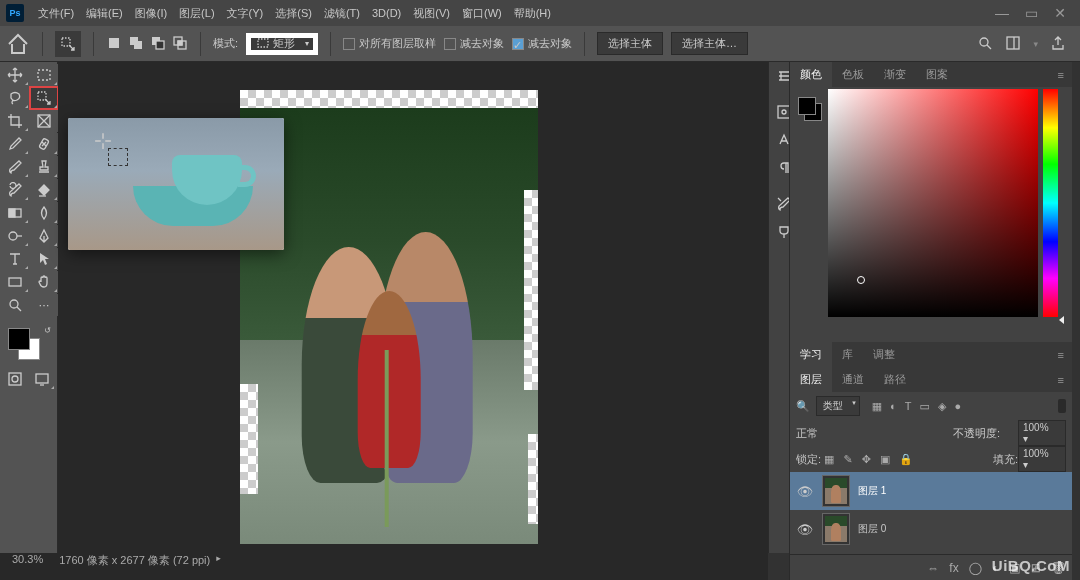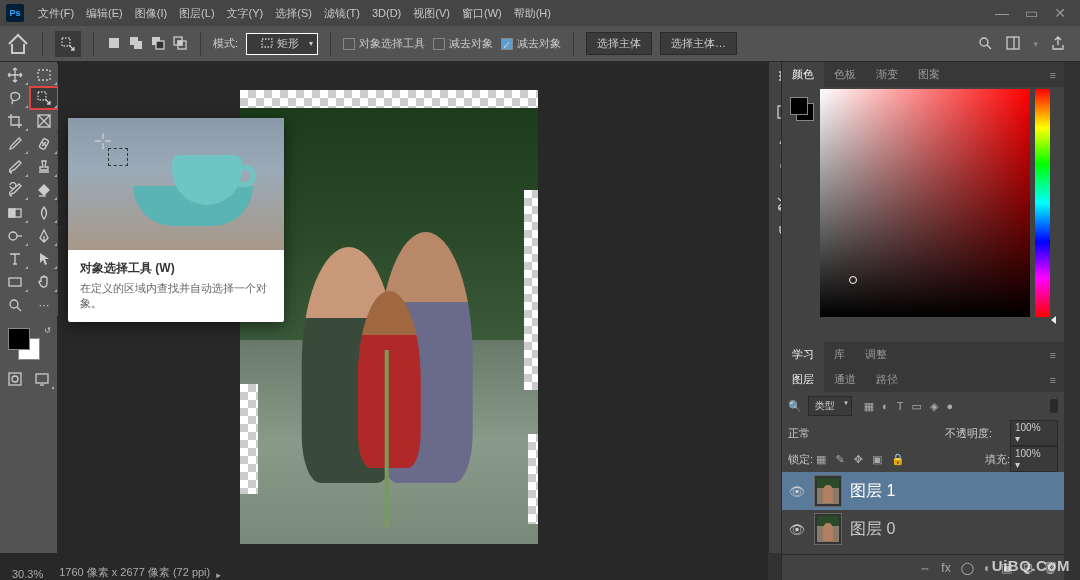--- a/index.html
+++ b/index.html
@@ -11,21 +11,21 @@
   .menubar .menu-item { padding: 0 6px; line-height: 26px; cursor: default; }
   .win-controls { margin-left: auto; display: flex; gap: 16px; padding-right: 8px; }
   .win-controls span { font-size: 14px; color: #999; }
   
   
   .optbar { height: 36px; background: #535353; display: flex; align-items: center; padding: 0 6px; gap: 8px; border-bottom: 1px solid #2a2a2a; }
   .home-icon { width: 24px; height: 24px; display: flex; align-items: center; justify-content: center; }
   .opt-group { display: flex; align-items: center; gap: 6px; }
   .opt-sep { width: 1px; height: 24px; background: #3a3a3a; margin: 0 4px; }
   .opt-label { font-size: 11px; color: #ccc; }
-  .opt-select { background: #3a3a3a; border: 1px solid #ffffff; color: #ccc; font-size: 11px; height: 22px; padding: 0 18px 0 14px; position: relative; display: flex; align-items: center; }
+  .opt-select { background: #3a3a3a; border: 5px solid #ffffff; color: #ccc; font-size: 11px; height: 22px; padding: 0 18px 0 6px; position: relative; display: flex; align-items: center; }
   .opt-select::after { content: "▾"; position: absolute; right: 4px; font-size: 8px; }
   .opt-checkbox { width: 12px; height: 12px; border: 1px solid #888; display: inline-block; margin-right: 4px; vertical-align: middle; }
   .opt-checkbox.checked { background: #5a9fd4; }
   .opt-btn { background: #3a3a3a; border: 1px solid #2a2a2a; color: #ccc; padding: 3px 10px; font-size: 11px; }
   .right-icons { margin-left: auto; display: flex; gap: 12px; align-items: center; padding-right: 8px; }
   .right-icons svg, .right-icons span { color: #ccc; }
   
   
   .doctabs { height: 26px; background: #323232; display: flex; align-items: center; padding-left: 70px; }
   .doctab { padding: 0 14px; line-height: 26px; font-size: 11px; color: #ccc; background: #282828; border-top: 1px solid #282828; display: flex; align-items: center; gap: 6px; }
@@ -78,21 +78,21 @@
   .tooltip-text { padding: 10px 12px; }
   .tooltip-title { font-weight: bold; color: #333; font-size: 12px; margin-bottom: 4px; }
   .tooltip-desc { color: #666; font-size: 11px; line-height: 1.4; }
   
   
   .rightstrip { position: absolute; right: 283px; top: 62px; width: 29px; bottom: 27px; background: #424242; border-left: 1px solid #2a2a2a; }
   .rightstrip .striptool { width: 29px; height: 28px; display: flex; align-items: center; justify-content: center; }
   .rightstrip .spacer { height: 8px; }
   
   
-  .rightpanels { position: absolute; right: 16px; top: 62px; width: 283px; bottom: 0; background: #424242; border-left: 1px solid #2a2a2a; display: flex; flex-direction: column; }
+  .rightpanels { position: absolute; right: 8px; top: 62px; width: 283px; bottom: 0; background: #424242; border-left: 1px solid #2a2a2a; display: flex; flex-direction: column; }
   .panel-tabs { height: 25px; display: flex; align-items: center; background: #383838; font-size: 11px; }
   .panel-tab { padding: 0 10px; line-height: 25px; color: #999; }
   .panel-tab.active { background: #424242; color: #eee; }
   .panel-tabs .menu { margin-left: auto; padding: 0 8px; color: #999; }
   
   .colorpicker { height: 255px; position: relative; background: #424242; }
   .swatch-small { position: absolute; left: 8px; top: 10px; width: 22px; height: 22px; }
   .swatch-small .s1 { position: absolute; width: 18px; height: 18px; background: #000; border: 1px solid #888; top: 0; left: 0; }
   .swatch-small .s2 { position: absolute; width: 18px; height: 18px; background: #000; border: 1px solid #888; top: 6px; left: 6px; }
   .color-field { position: absolute; left: 38px; top: 2px; right: 34px; height: 228px; background: linear-gradient(to top, #000, transparent), linear-gradient(to right, #fff, #f00); }
@@ -113,27 +113,27 @@
   .lock-icons span { font-size: 11px; color: #aaa; margin: 0 3px; }
   .pct-input { background: #3a3a3a; border: 1px solid #2a2a2a; color: #ccc; font-size: 10px; padding: 1px 14px 1px 4px; width: 48px; position: relative; }
   
   .layers-list { flex: 1; }
   .layer-row { height: 38px; display: flex; align-items: center; padding: 0 6px; gap: 8px; }
   .layer-row.selected { background: #5a7a9a; color: #fff; }
   .eye { font-size: 13px; width: 18px; text-align: center; color: #ccc; }
   .thumb { width: 28px; height: 32px; background: #333; border: 1px solid #666; position: relative; overflow: hidden; }
   .thumb-img { position: absolute; inset: 2px; background: linear-gradient(180deg, #2a4a2a 0 40%, #8a7a6a 40% 100%); }
   .thumb-people { position: absolute; left: 30%; top: 30%; width: 40%; height: 60%; background: #b08060; border-radius: 40% 40% 10% 10%; }
-  .layer-name { font-size: 16px; }
+  .layer-name { font-size: 10px; }
   
   .layers-bottom { height: 26px; border-top: 1px solid #2a2a2a; display: flex; align-items: center; justify-content: flex-end; padding: 0 6px; gap: 10px; }
   .layers-bottom span { font-size: 12px; color: #aaa; }
   
   
-  .statusbar { position: absolute; left: 0; right: 312px; bottom: 0; height: 27px; background: #282828; color: #aaa; font-size: 11px; display: flex; align-items: flex-end; padding: 0 12px; }
+  .statusbar { position: absolute; left: 0; right: 312px; bottom: 0; height: 27px; background: #282828; color: #aaa; font-size: 11px; display: flex; align-items: flex-start; padding: 0 12px; }
   .statusbar .zoom { margin-right: 16px; }
   .statusbar .arrow { margin-left: 6px; font-size: 9px; }
   
   .watermark { position: absolute; right: 10px; bottom: 6px; font-size: 15px; font-weight: bold; color: rgba(255,255,255,.7); letter-spacing: 0.5px; z-index: 50; }
   
   svg { stroke: #ccc; fill: none; stroke-width: 1.3; }
 </style>
 </head>
 <body>
 
@@ -191,21 +191,21 @@
   </div>
   <div class="opt-sep"></div>
   <span class="opt-label">模式:</span>
   <div class="opt-select">
     <span style="margin-right:4px"><svg width="12" height="12" viewBox="0 0 12 12">
           <rect x="1" y="2" width="10" height="8" stroke-dasharray="1.5"></rect>
         </svg></span>
     <span>矩形</span>
   </div>
   <div class="opt-sep"></div>
-  <label><span class="opt-checkbox"></span><span>对象选择工具</span></label>
+  <label><span class="opt-checkbox"></span><span>对所有图层取样</span></label>
   <label><span class="opt-checkbox"></span><span>减去对象</span></label>
   <label><span class="opt-checkbox checked">✓</span><span>减去对象</span></label>
   <div class="opt-sep"></div>
   <button class="opt-btn">选择主体</button>
   <button class="opt-btn">选择主体…</button>
   <div class="right-icons">
     <span><svg width="16" height="16" viewBox="0 0 16 16">
           <circle cx="7" cy="7" r="4"></circle>
           <path d="M10 10 L14 14"></path>
         </svg></span>
@@ -417,24 +417,20 @@
       <svg width="18" height="18" viewBox="0 0 16 16" stroke="#333">
           <path d="M8 1 V6 M8 10 V15 M1 8 H6 M10 8 H15"></path>
         </svg>
     </div>
     <div class="marquee"></div>
     <div class="bowl"></div>
     <div class="cup">
         <div class="cup-handle"></div>
       </div>
   </div>
-  <div class="tooltip-text">
-    <div class="tooltip-title">对象选择工具 (W)</div>
-    <div class="tooltip-desc">在定义的区域内查找并自动选择一个对象。</div>
-  </div>
 </div>
 
 <div class="rightstrip">
   <div class="striptool">
       <svg width="16" height="16" viewBox="0 0 16 16">
         <path d="M3 4 H13 M3 8 H13 M3 12 H13 M5 4 V12"></path>
       </svg>
     </div>
   <div class="spacer"></div>
   <div class="striptool">

